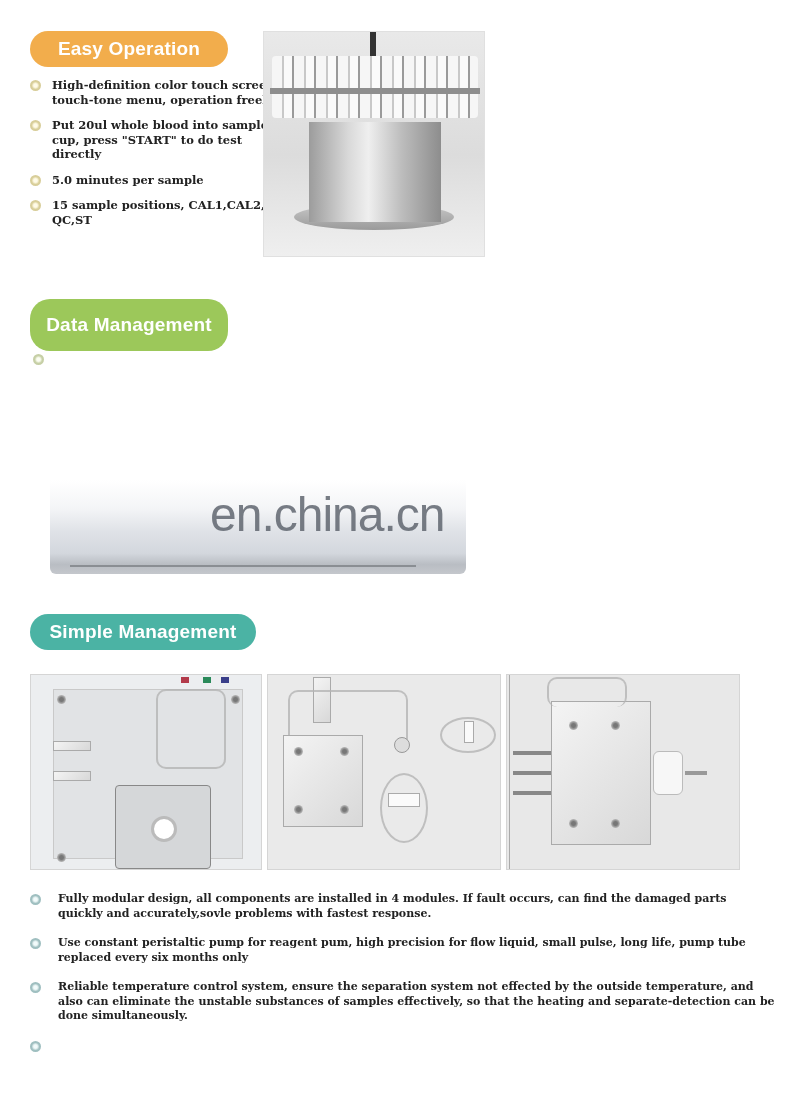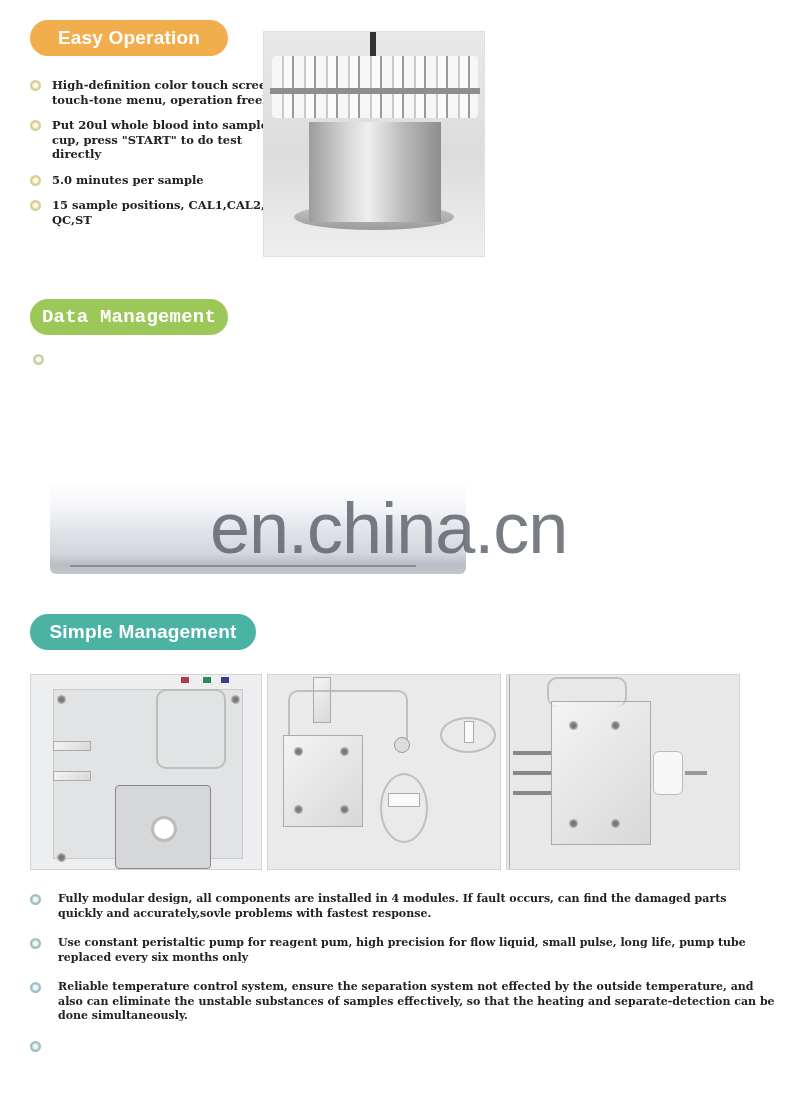--- a/index.html
+++ b/index.html
@@ -5,22 +5,22 @@
     * { box-sizing: border-box; margin: 0; padding: 0; }
     html, body { width: 800px; height: 1095px; background: #ffffff; overflow: hidden; }
     body { position: relative; font-family: "DejaVu Serif", "Liberation Serif", serif; color: #222; }
 
     .pill {
       position: absolute; border-radius: 20px; color: #fff;
       font-family: "Liberation Sans", "DejaVu Sans", sans-serif; font-weight: bold;
       font-size: 19px; display: flex; align-items: center; justify-content: center;
       letter-spacing: 0.2px;
     }
-    .pill-orange { background: #f2ad4c; left: 30px; top: 20px; width: 198px; height: 36px; }
-    .pill-green  { background: #9cc85a; left: 30px; top: 299px; width: 198px; height: 36px; font-family: Liberation Mono, monospace; }
+    .pill-orange { background: #f2ad4c; left: 30px; top: 31px; width: 198px; height: 36px; }
+    .pill-green  { background: #9cc85a; left: 30px; top: 299px; width: 198px; height: 52px; }
     .pill-teal   { background: #4bb3a4; left: 30px; top: 614px; width: 226px; height: 36px; }
 
     .bullet-list { position: absolute; list-style: none; }
     .bullet-list li { position: relative; padding-left: 22px; font-size: 11.5px; line-height: 14.5px; font-weight: bold; color: #222; }
     .bullet {
       position: absolute; left: 0; top: 2px; width: 11px; height: 11px; border-radius: 50%;
       border: 2px solid #d8ce9a; background: radial-gradient(circle, #fffbe8 35%, #e5dcae 70%);
     }
     .bullet.green { border-color: #c6cfa6; background: radial-gradient(circle, #fbfdf2 35%, #d3dbb6 70%); }
     .bullet.teal  { border-color: #9fbfc0; background: radial-gradient(circle, #f2fbfb 35%, #bcd3d4 70%); }
@@ -56,21 +56,21 @@
 
     #photo-device {
       left: 50px; top: 480px; width: 416px; height: 94px;
       background: linear-gradient(180deg, #ffffff 0%, #f4f5f7 30%, #dfe2e7 55%, #d3d7dd 78%, #b9bdc3 90%, #c4c7cc 100%);
       border-radius: 0 0 6px 6px;
     }
     .device-line { position: absolute; left: 20px; right: 50px; bottom: 7px; height: 2px; background: #8a8e93; }
 
     .watermark {
       position: absolute; left: 210px; top: 487px; font-family: "Liberation Sans", "DejaVu Sans", sans-serif;
-      font-size: 72px; color: rgba(90, 96, 106, 0.82); letter-spacing: -1px; white-space: nowrap;
+      font-size: 48px; color: rgba(90, 96, 106, 0.82); letter-spacing: -1px; white-space: nowrap;
     }
 
     #photo-m1 { left: 30px; top: 674px; width: 232px; height: 196px; background: #eceef0; border: 1px solid #d5d5d5; }
     #photo-m2 { left: 267px; top: 674px; width: 234px; height: 196px; background: #eaeaea; border: 1px solid #d5d5d5; }
     #photo-m3 { left: 506px; top: 674px; width: 234px; height: 196px; background: #e8e8e8; border: 1px solid #d5d5d5; }
 
     .panel { position: absolute; background: #e1e3e5; border: 1px solid #c9c9c9; }
     .screw { position: absolute; width: 9px; height: 9px; border-radius: 50%; background: radial-gradient(circle, #777 30%, #bbb 70%); }
     .block { position: absolute; background: linear-gradient(135deg, #f4f4f4, #d8d8d8); border: 1px solid #aaa; }
     .pump { position: absolute; background: #d5d7d9; border: 1px solid #888; border-radius: 4px; }

